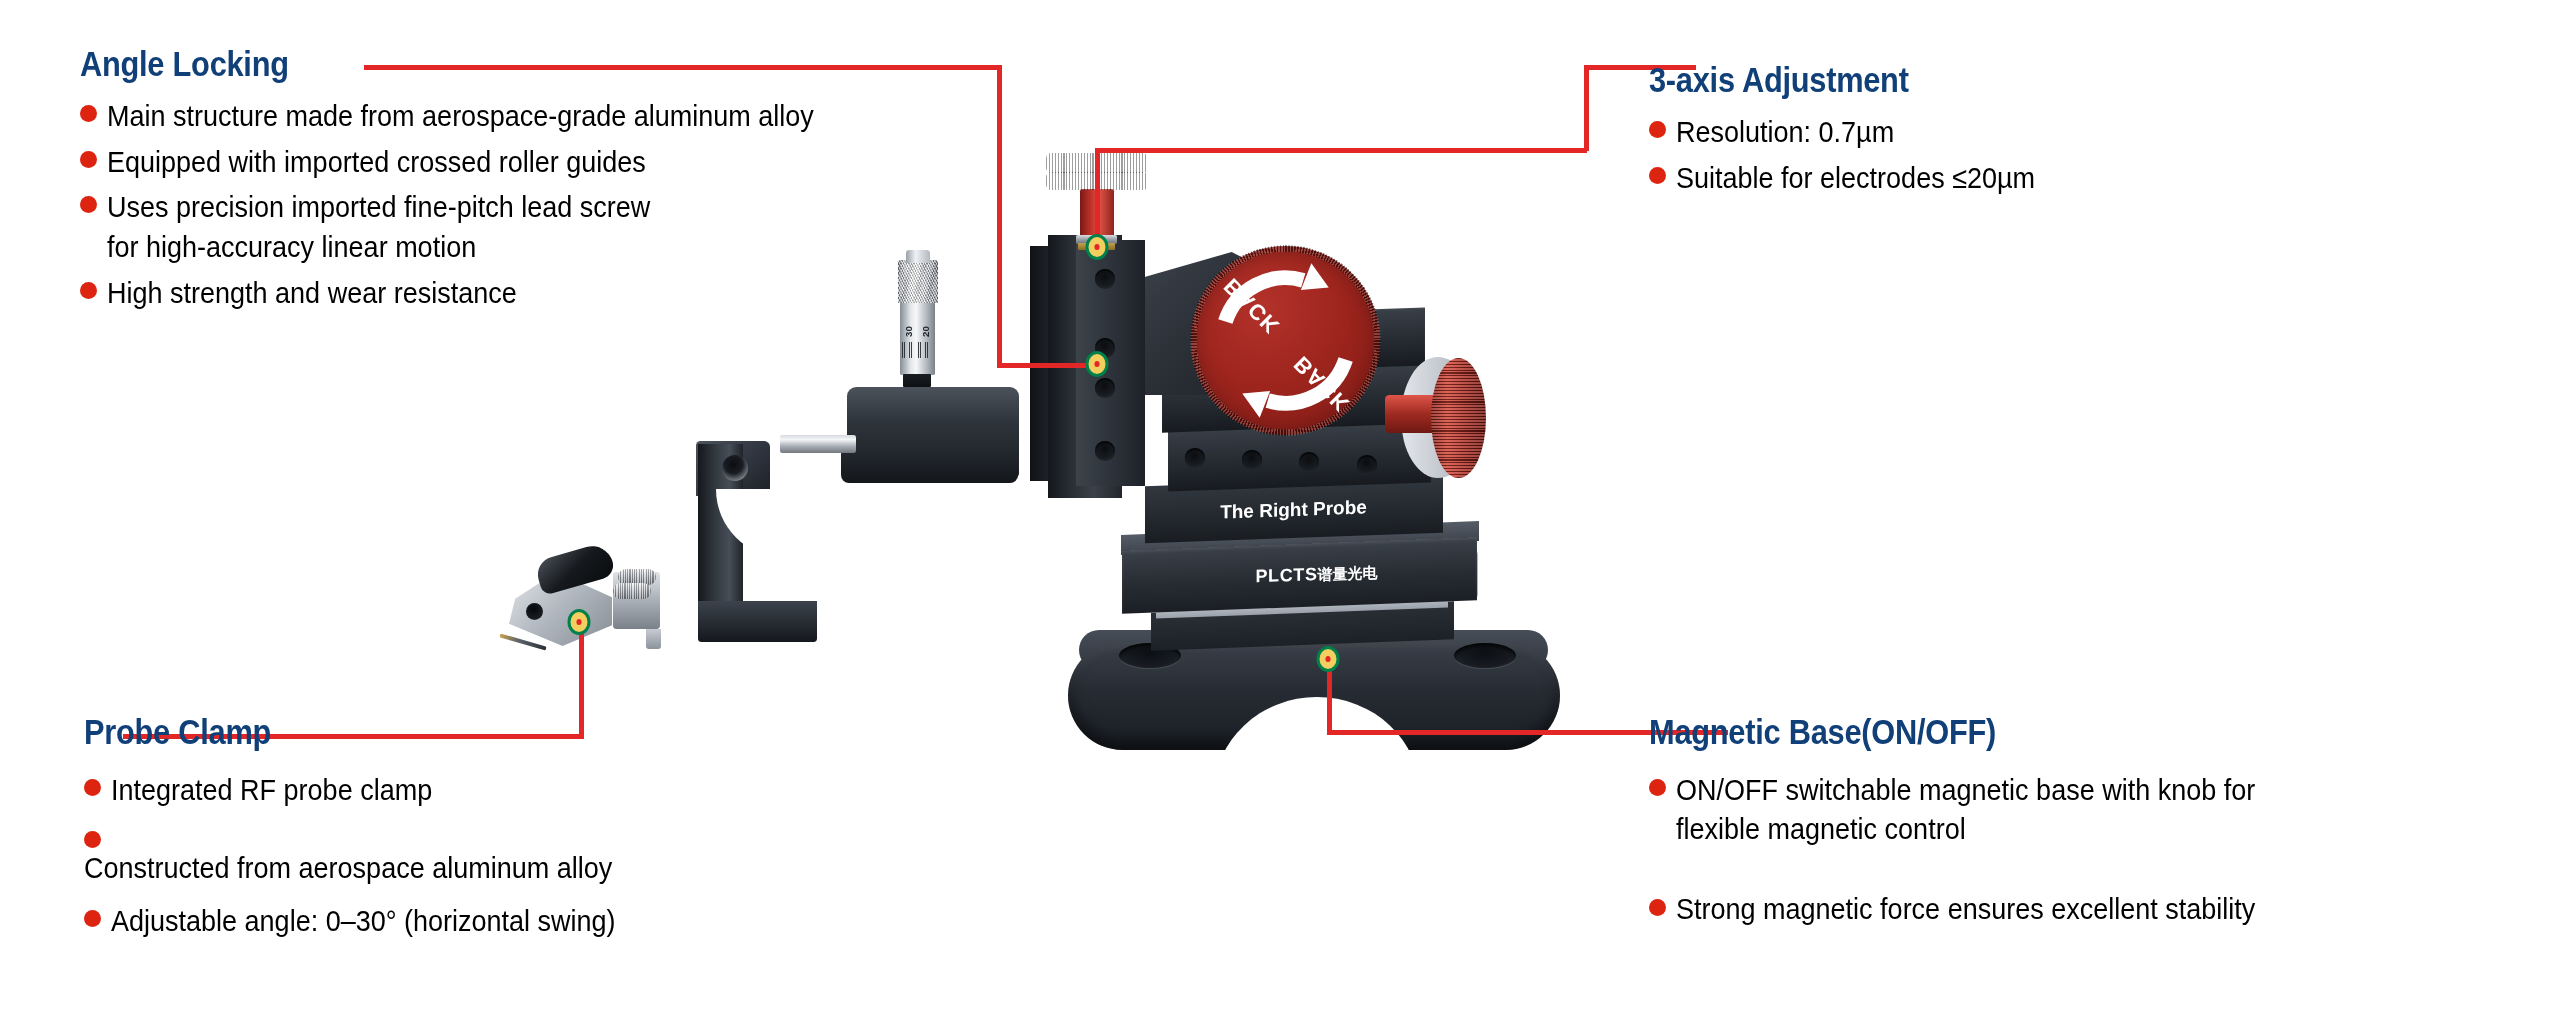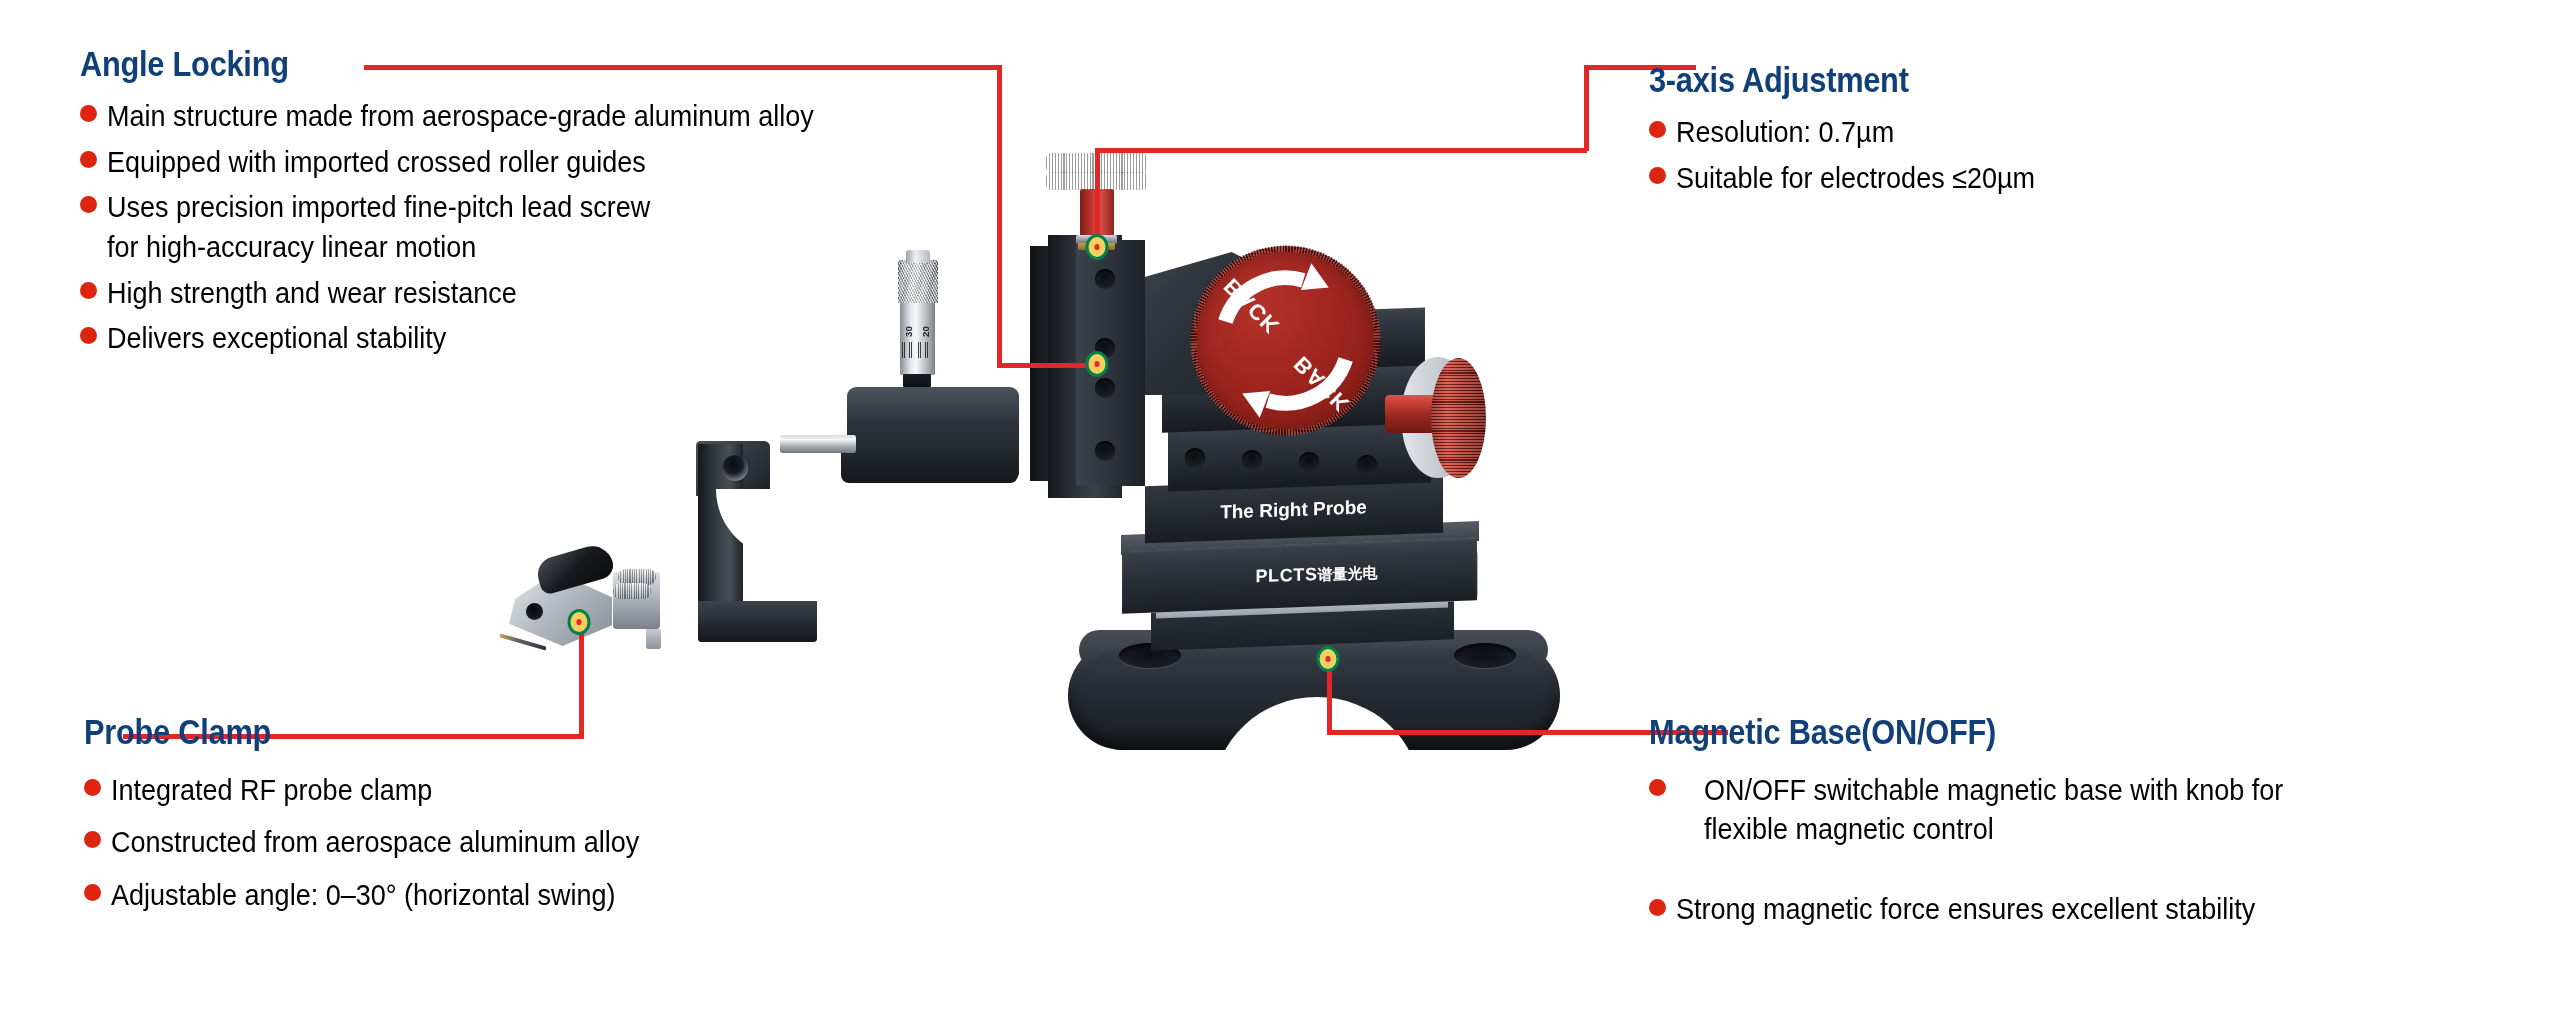--- a/index.html
+++ b/index.html
@@ -483,24 +483,20 @@
       </div>
       <div class="bullet">
         <span class="dot"></span>
         <span class="btext">Uses precision imported fine-pitch lead screw
 for high-accuracy linear motion</span>
       </div>
       <div class="bullet">
         <span class="dot"></span>
         <span class="btext">High strength and wear resistance</span>
       </div>
-      <div class="bullet">
-        <span class="dot"></span>
-        <span class="btext">Delivers exceptional stability</span>
-      </div>
     </div>
   </div>
 
   <div class="callout" id="c1" style="left:1649px;top:62px;width:916px;">
     <div class="c-title">3-axis Adjustment</div>
     <div class="bullets">
       <div class="bullet">
         <span class="dot"></span>
         <span class="btext">Resolution: 0.7µm</span>
       </div>
@@ -511,35 +507,35 @@
     </div>
   </div>
 
   <div class="callout" id="c2" style="left:84px;top:714px;width:973px;">
     <div class="c-title">Probe Clamp</div>
     <div class="bullets" style="margin-top:20.6px;">
       <div class="bullet" style="margin-bottom:12.6px;">
         <span class="dot"></span>
         <span class="btext">Integrated RF probe clamp</span>
       </div>
-      <div class="bullet" style="margin-bottom:12.6px;">
+      <div class="bullet" style="margin-bottom:12.6px;flex-direction:column;">
         <span class="dot"></span>
         <span class="btext">Constructed from aerospace aluminum alloy</span>
       </div>
       <div class="bullet" style="margin-bottom:12.6px;text-align:center;">
         <span class="dot"></span>
         <span class="btext">Adjustable angle: 0–30° (horizontal swing)</span>
       </div>
     </div>
   </div>
 
   <div class="callout" id="c3" style="left:1649px;top:714px;width:916px;">
     <div class="c-title">Magnetic Base(ON/OFF)</div>
     <div class="bullets" style="margin-top:20.6px;">
-      <div class="bullet" style="margin-bottom:40px;gap:28px;">
+      <div class="bullet" style="margin-bottom:40px;">
         <span class="dot"></span>
         <span class="btext">ON/OFF switchable magnetic base with knob for
 flexible magnetic control</span>
       </div>
       <div class="bullet">
         <span class="dot"></span>
         <span class="btext">Strong magnetic force ensures excellent stability</span>
       </div>
     </div>
   </div>

